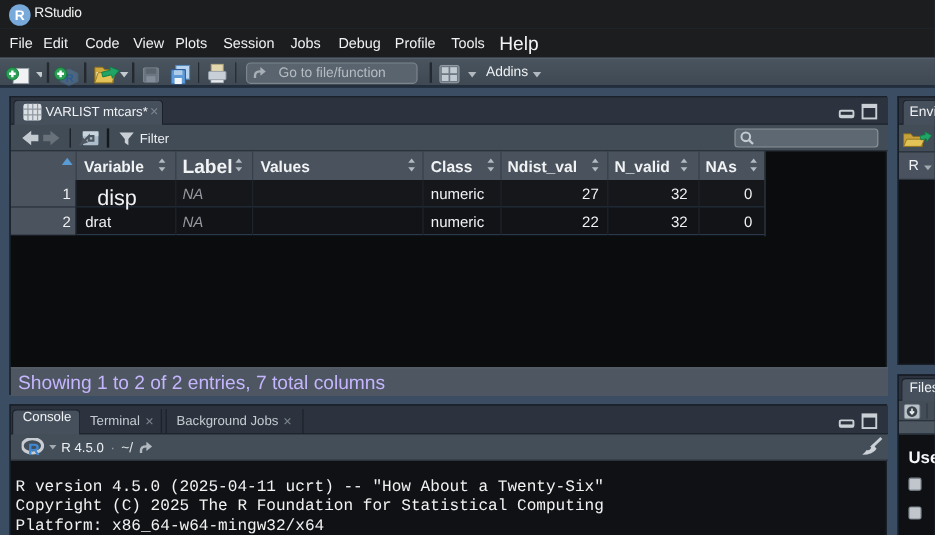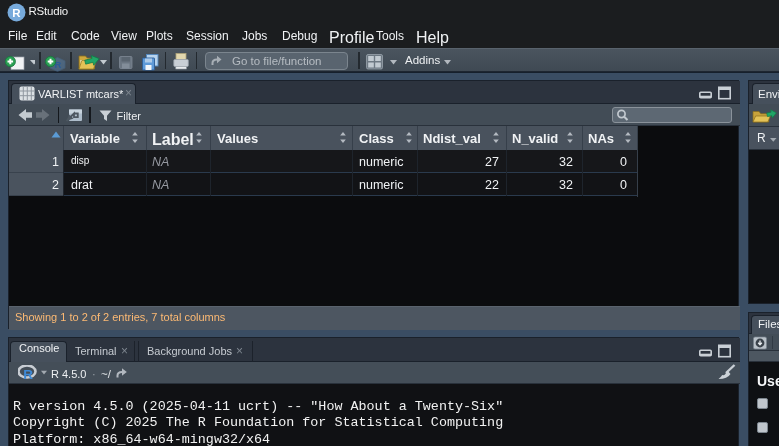--- a/index.html
+++ b/index.html
@@ -21,21 +21,21 @@
 
 <div class="a" style="left:0;top:24px;width:779px;height:24px;background:#1b1d1f"></div>
 <div class="txt" style="left:8px;top:29px;font-size:12px">File</div>
 <div class="txt" style="left:36px;top:29px;font-size:12px">Edit</div>
 <div class="txt" style="left:71px;top:29px;font-size:12px">Code</div>
 <div class="txt" style="left:111px;top:29px;font-size:12px">View</div>
 <div class="txt" style="left:146px;top:29px;font-size:12px">Plots</div>
 <div class="txt" style="left:186px;top:29px;font-size:12px">Session</div>
 <div class="txt" style="left:242px;top:29px;font-size:12px">Jobs</div>
 <div class="txt" style="left:282px;top:29px;font-size:12px">Debug</div>
-<div class="txt" style="left:329px;top:29px;font-size:16px">Profile</div>
+<div class="txt" style="left:329px;top:29px;font-size:12px">Profile</div>
 <div class="txt" style="left:376px;top:29px;font-size:12px">Tools</div>
 <div class="txt" style="left:416px;top:29px;font-size:16px">Help</div>
 
 <div class="a" style="left:0;top:48px;width:779px;height:24px;background:linear-gradient(#4a545e,#3f4953);border-top:1px solid #59636d;border-bottom:1px solid #1e2631"></div>
 
 <svg class="a" style="left:5px;top:52px" width="30" height="19">
   <rect x="6" y="5" width="13" height="12.5" fill="#f0f2f4" stroke="#9aa2aa" stroke-width="0.7"></rect>
   <circle cx="5.3" cy="9.5" r="5.2" fill="#2a9e53" stroke="#14713a" stroke-width="0.7"></circle>
   <path d="M2.5 9.5h5.6M5.3 6.7v5.6" stroke="#ffffff" stroke-width="2"></path>
   <path d="M25 8h8l-4 4.5z" fill="#c3cad0"></path>
@@ -211,39 +211,39 @@
 
   <div class="a" style="left:54px;top:69px;width:1px;height:46px;background:#1e242c"></div>
   <div class="a" style="left:137px;top:69px;width:1px;height:46px;background:#1e242c"></div>
   <div class="a" style="left:201px;top:69px;width:1px;height:46px;background:#1e242c"></div>
   <div class="a" style="left:343px;top:69px;width:1px;height:46px;background:#1e242c"></div>
   <div class="a" style="left:408px;top:69px;width:1px;height:46px;background:#1e242c"></div>
   <div class="a" style="left:497px;top:69px;width:1px;height:46px;background:#1e242c"></div>
   <div class="a" style="left:573px;top:69px;width:1px;height:46px;background:#1e242c"></div>
 
   <div class="a" style="left:28px;top:74px;width:22px;font-size:12.5px;text-align:right">1</div>
-  <div class="txt" style="left:62px;top:74px;font-size:10px">disp</div>
+  <div class="txt" style="left:72px;top:74px;font-size:18px">disp</div>
   <div class="txt" style="left:143px;top:74px;font-size:12.5px;font-style:italic;color:#9598a0">NA</div>
   <div class="txt" style="left:350px;top:74px;font-size:12.5px">numeric</div>
   <div class="txt" style="right:239px;top:74px;font-size:12.5px">27</div>
   <div class="txt" style="right:165px;top:74px;font-size:12.5px">32</div>
   <div class="txt" style="right:111px;top:74px;font-size:12.5px">0</div>
 
   <div class="a" style="left:28px;top:97px;width:22px;font-size:12.5px;text-align:right">2</div>
   <div class="txt" style="left:62px;top:97px;font-size:12.5px">drat</div>
   <div class="txt" style="left:143px;top:97px;font-size:12.5px;font-style:italic;color:#9598a0">NA</div>
   <div class="txt" style="left:350px;top:97px;font-size:12.5px">numeric</div>
   <div class="txt" style="right:239px;top:97px;font-size:12.5px">22</div>
   <div class="txt" style="right:165px;top:97px;font-size:12.5px">32</div>
   <div class="txt" style="right:111px;top:97px;font-size:12.5px">0</div>
 
   <div class="a" style="left:628px;top:45px;width:1px;height:71px;background:#363f4a"></div>
 
   <div class="a" style="left:0;top:225px;width:731px;height:24px;background:#4d5661;border-top:1px solid #5a636d"></div>
-  <div class="txt" style="left:6px;top:229.5px;font-size:11px;color:#fdba74">Showing 1 to 2 of 2 entries, 7 total columns</div>
+  <div class="txt" style="left:6px;top:229.5px;font-size:16px;color:#c4b5fd">Showing 1 to 2 of 2 entries, 7 total columns</div>
 </div>
 
 <div class="a" style="left:8px;top:337px;width:731px;height:109px;background:#101114;border:1px solid #1a212b;border-bottom:none">
   <div class="a" style="left:0;top:0;width:731px;height:24px;background:#2c333e;border-bottom:1px solid #1a212b"></div>
   <div class="a" style="left:1px;top:3px;width:57px;height:22px;background:#46505c;border:1px solid #1a212b;border-bottom:none;border-radius:4px 4px 0 0"></div>
   <div class="txt" style="left:10px;top:4px;font-size:11px;color:#f0f2f4">Console</div>
   <div class="txt" style="left:66px;top:7px;font-size:11px;color:#c6cbd1">Terminal</div>
   <div class="txt" style="left:112px;top:6px;font-size:12px;color:#7e868f">×</div>
   <div class="txt" style="left:138px;top:7px;font-size:11px;color:#c6cbd1">Background Jobs</div>
   <div class="txt" style="left:227px;top:6px;font-size:12px;color:#7e868f">×</div>

